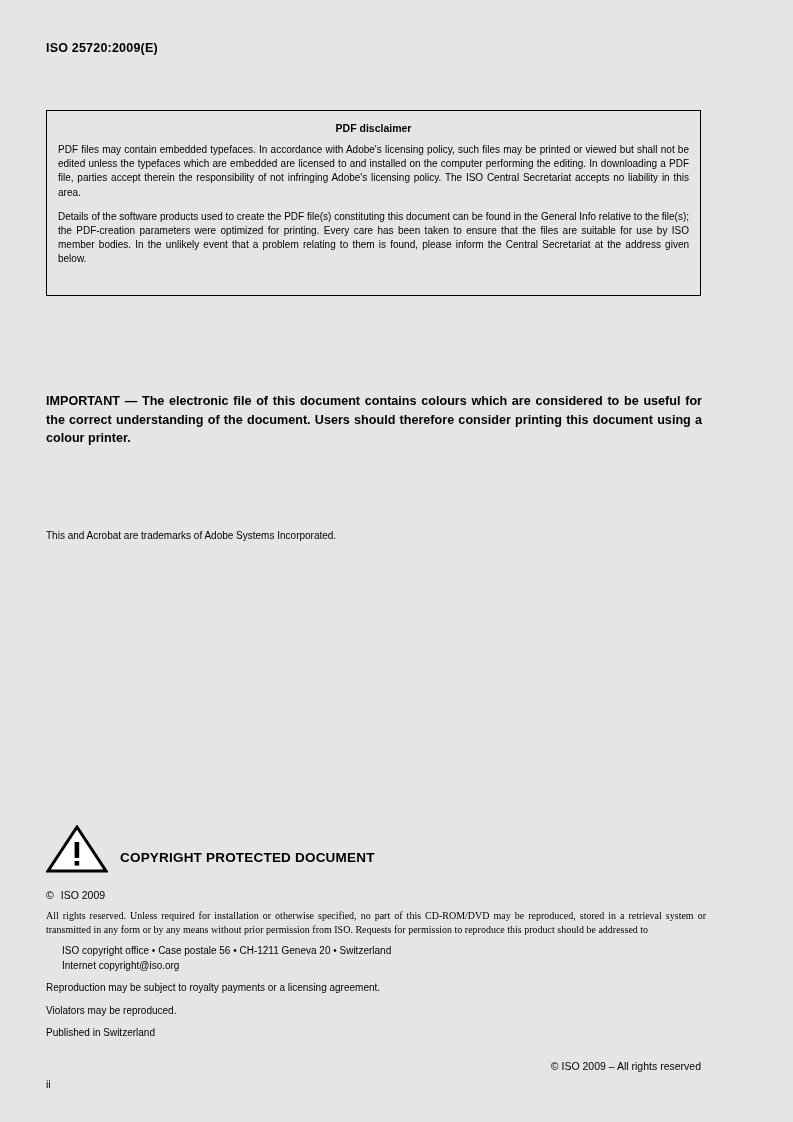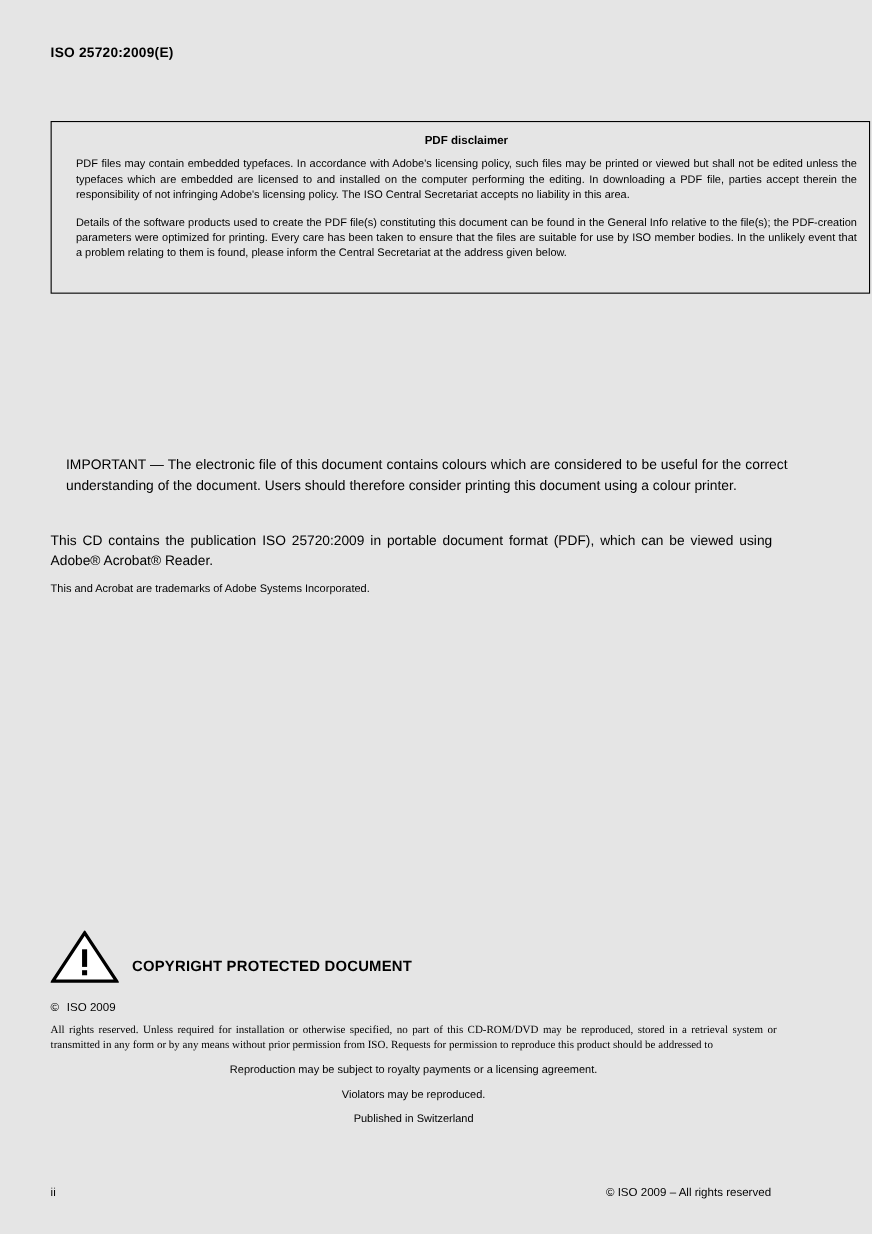--- a/index.html
+++ b/index.html
@@ -24,71 +24,70 @@
     top: 41px;
     left: 46px;
     font-size: 12.5px;
     font-weight: bold;
     letter-spacing: 0.2px;
   }
   .disclaimer-box {
     position: absolute;
     top: 110px;
     left: 46px;
-    width: 745px;
+    width: 655px;
     border: 1px solid #000000;
     box-sizing: border-box;
-    padding: 11px 11px 12px 22px;
+    padding: 11px 11px 12px 11px;
   }
   .disclaimer-title {
     text-align: center;
     font-size: 10.5px;
     font-weight: bold;
     margin-bottom: 9px;
   }
   .disclaimer-box p {
     margin: 0 0 10px 0;
     font-size: 10px;
     line-height: 1.42;
     text-align: justify;
   }
   .disclaimer-box p:last-child {
     margin-bottom: 16px;
   }
   .important {
     position: absolute;
     top: 392px;
-    left: 60px;
+    left: 46px;
     width: 656px;
     font-size: 12.6px;
-    font-weight: normal;
+    font-weight: bold;
     line-height: 1.47;
     text-align: justify;
-    margin-top: 21px;
   }
   .cd-note {
     position: absolute;
     top: 482px;
     left: 46px;
     width: 656px;
     font-size: 12.5px;
     line-height: 1.5;
     text-align: justify;
   }
   .trademark-note {
     position: absolute;
     top: 529px;
     left: 46px;
     width: 656px;
     font-size: 10px;
     line-height: 1.4;
   }
   .copyright-block {
     position: absolute;
-    top: 846px;
+    top: 825px;
     left: 46px;
     width: 660px;
   }
   .copyright-head {
     position: relative;
     height: 52px;
   }
   .warning-icon {
     position: absolute;
     left: 0;
@@ -120,52 +119,50 @@
   .address {
     margin-top: 7px;
     margin-left: 16px;
     font-size: 10px;
     line-height: 1.45;
   }
   .royalty, .violators, .published {
     margin-top: 8px;
     font-size: 10px;
     line-height: 1.42;
-    text-align: center;
   }
   .footer-left {
     position: absolute;
     bottom: 32px;
     left: 46px;
     font-size: 10.5px;
   }
   .footer-right {
     position: absolute;
-    bottom: 32px;
+    bottom: 50px;
     right: 92px;
     font-size: 10.5px;
     margin-left: 46px;
   }
 </style>
 </head>
 <body>
 
 <div class="page">
 
   <div class="header">ISO 25720:2009(E)</div>
 
   <div class="disclaimer-box">
     <div class="disclaimer-title">PDF disclaimer</div>
     <p>PDF files may contain embedded typefaces. In accordance with Adobe's licensing policy, such files may be printed or viewed but shall not be edited unless the typefaces which are embedded are licensed to and installed on the computer performing the editing. In downloading a PDF file, parties accept therein the responsibility of not infringing Adobe's licensing policy. The ISO Central Secretariat accepts no liability in this area.</p>
     <p>Details of the software products used to create the PDF file(s) constituting this document can be found in the General Info relative to the file(s); the PDF-creation parameters were optimized for printing. Every care has been taken to ensure that the files are suitable for use by ISO member bodies. In the unlikely event that a problem relating to them is found, please inform the Central Secretariat at the address given below.</p>
   </div>
 
   <div class="important">IMPORTANT — The electronic file of this document contains colours which are considered to be useful for the correct understanding of the document. Users should therefore consider printing this document using a colour printer.</div>
 
-  <div class="cd-note">This CD contains the publication ISO 25720:2009 in portable document format (PDF), which can be viewed using Adobe® Acrobat® Reader.</div>
 
   <div class="trademark-note">This and Acrobat are trademarks of Adobe Systems Incorporated.</div>
 
   <div class="copyright-block">
     <div class="copyright-head">
       <span class="warning-icon">
         <svg width="62" height="48" viewBox="0 0 62 48" xmlns="http://www.w3.org/2000/svg">
           <polygon points="31,2 60,46 2,46" fill="#ffffff" stroke="#000000" stroke-width="3" stroke-linejoin="miter"></polygon>
           <rect x="28.6" y="17" width="4.6" height="16" fill="#000000"></rect>
           <rect x="28.6" y="36" width="4.6" height="4.6" fill="#000000"></rect>
@@ -173,20 +170,24 @@
       </span>
       <span class="copyright-title">COPYRIGHT PROTECTED DOCUMENT</span>
     </div>
 
     <div class="copyright-year">
       <span class="csym">©</span><span>ISO 2009</span>
     </div>
 
     <div class="rights">All rights reserved. Unless required for installation or otherwise specified, no part of this CD-ROM/DVD may be reproduced, stored in a retrieval system or transmitted in any form or by any means without prior permission from ISO. Requests for permission to reproduce this product should be addressed to</div>
 
+    <div class="address">
+      <div>ISO copyright office • Case postale 56 • CH-1211 Geneva 20 • Switzerland</div>
+      <div>Internet copyright@iso.org</div>
+    </div>
 
     <div class="royalty">Reproduction may be subject to royalty payments or a licensing agreement.</div>
     <div class="violators">Violators may be reproduced.</div>
     <div class="published">Published in Switzerland</div>
   </div>
 
   <div class="footer-left">ii</div>
   <div class="footer-right">© ISO 2009 – All rights reserved</div>
 
 </div>

